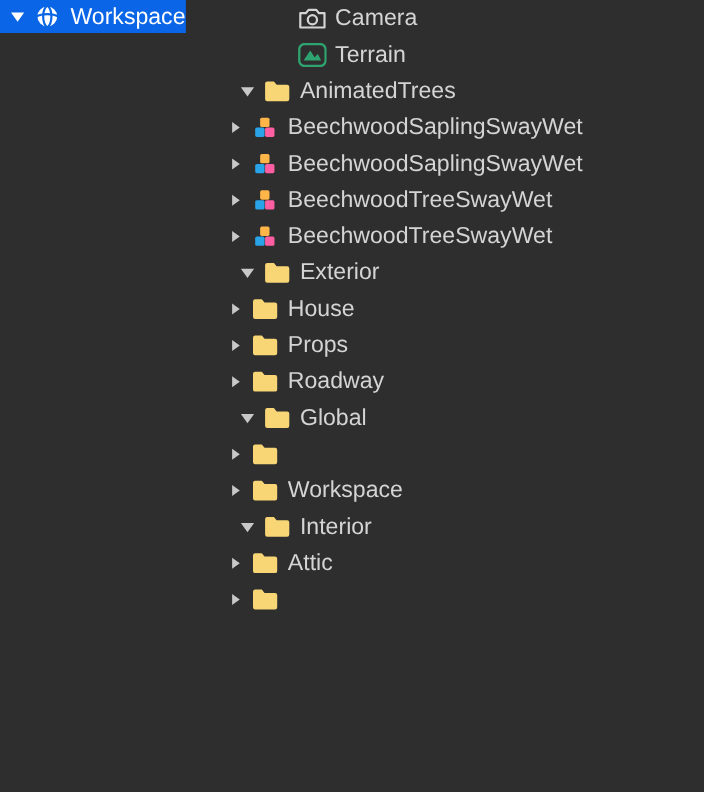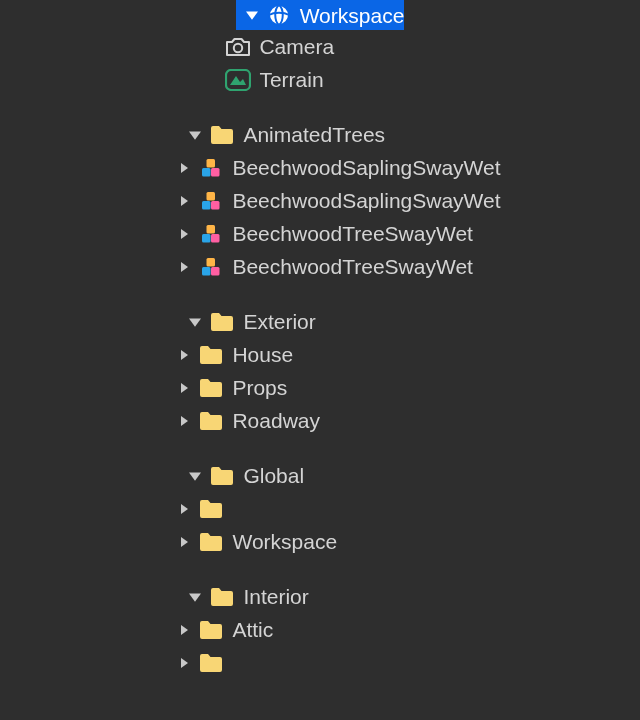--- a/index.html
+++ b/index.html
@@ -9,22 +9,21 @@
     height: 720px;
     background: #2e2e2e;
     font-family: -apple-system, "Segoe UI", "Helvetica Neue", Arial, sans-serif;
     font-size: 21px;
     color: #d4d4d4;
     overflow: hidden;
     user-select: none;
   }
   .tree {
     display: flex;
-    flex-direction: column;
-    align-items: center;
+    flex-direction: row;
   }
   .row {
     display: flex;
     align-items: center;
     height: 33px;
     white-space: nowrap;
   }
   .row.root {
     background: #0a66e6;
     color: #ffffff;
@@ -51,22 +50,22 @@
     display: flex;
     align-items: center;
     justify-content: center;
   }
   .ico svg { display: block; }
   .label {
     line-height: 1;
   }
   .row.root .label { font-weight: 500; }
   .indent0 { padding-left: 8px; }
-  .indent1 { padding-left: 64px; }
-  .indent2 { padding-left: 48px; margin-top: 22px; }
+  .indent1 { padding-left: 80px; }
+  .indent2 { padding-left: 48px; }
   .indent3 { padding-left: 37px; }
 </style>
 </head>
 <body>
 
 <div class="tree" id="tree">
 
   <div class="row root indent0">
     <span class="arrow">
       <svg width="12" height="12" viewBox="0 0 10 10">

